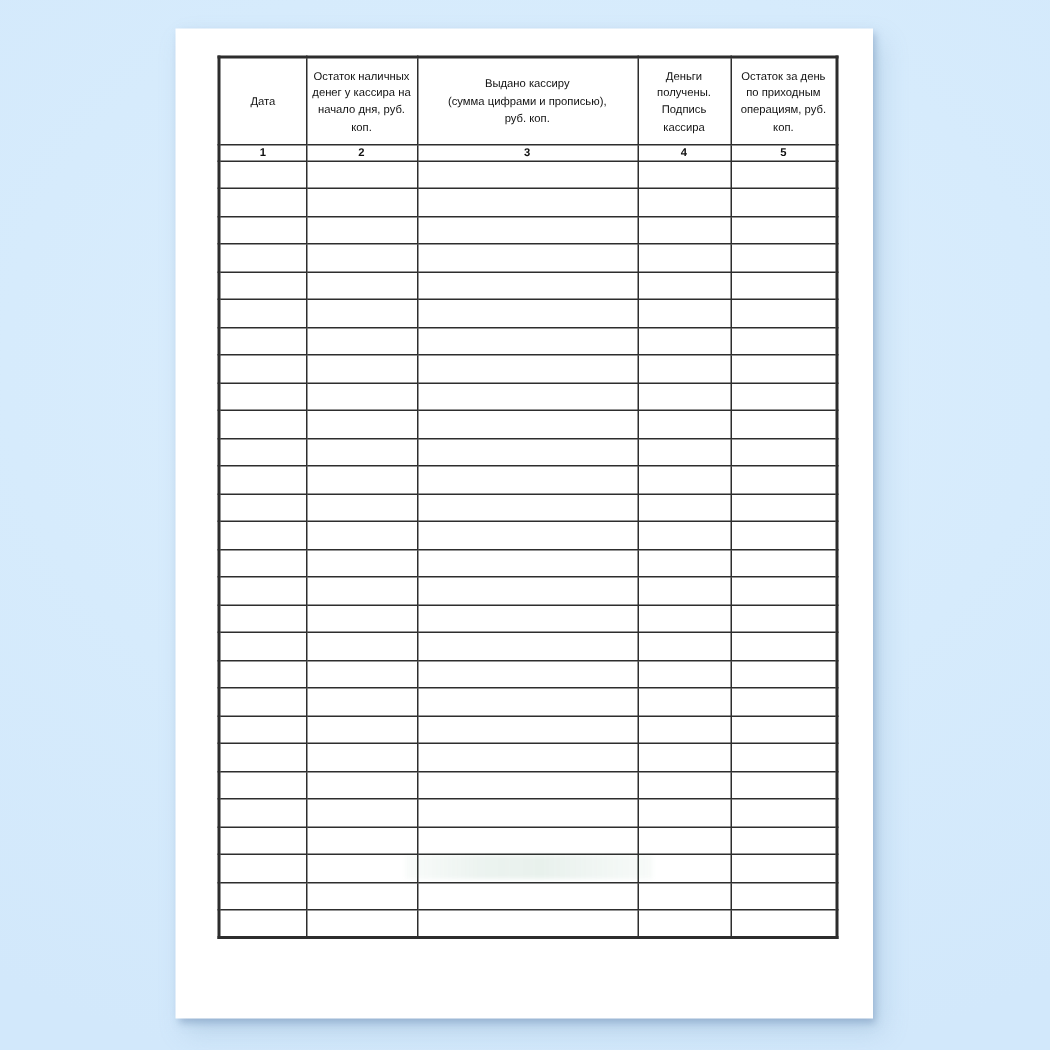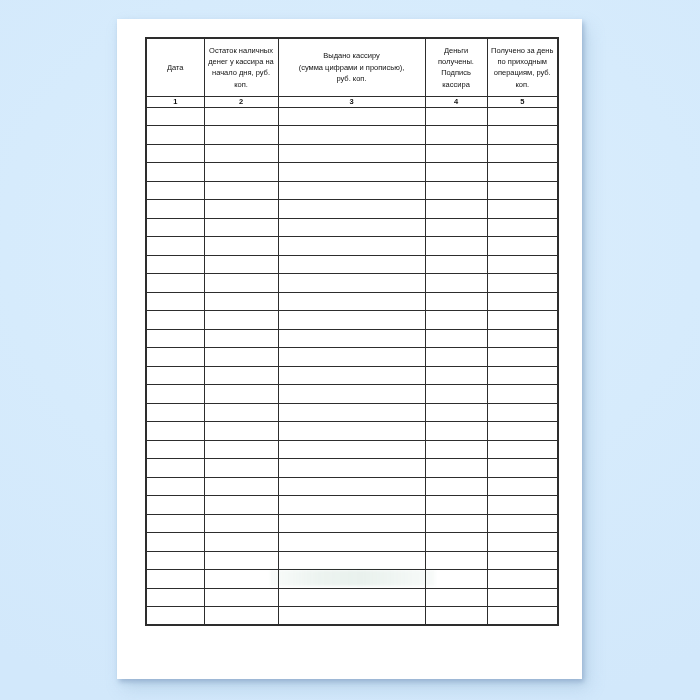--- a/index.html
+++ b/index.html
@@ -90,21 +90,21 @@
 денег у кассира на
 начало дня, руб.
 коп.</th>
           <th>Выдано кассиру
 (сумма цифрами и прописью),
 руб. коп.</th>
           <th>Деньги
 получены.
 Подпись
 кассира</th>
-          <th>Получено за день
+          <th>Остаток за день
 по приходным
 операциям, руб.
 коп.</th>
         </tr>
         <tr class="number-row">
           <td>1</td>
           <td>2</td>
           <td>3</td>
           <td>4</td>
           <td>5</td>

